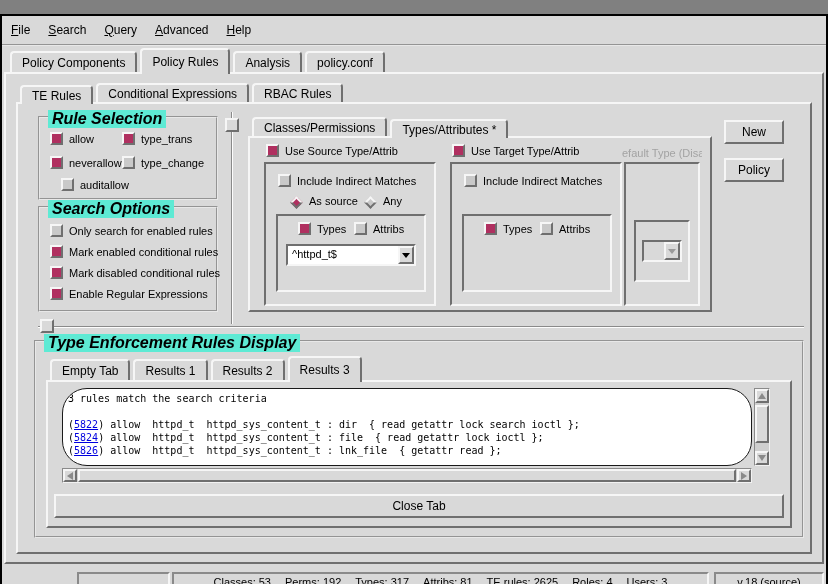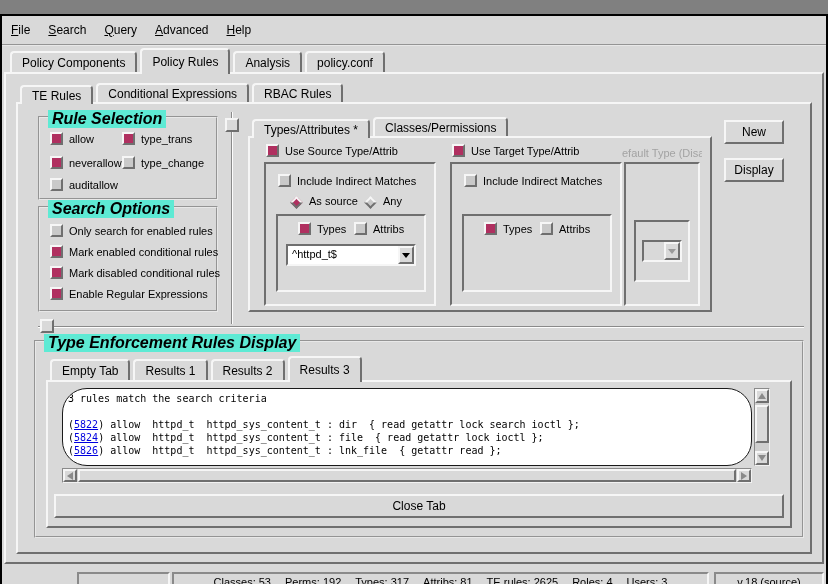--- a/index.html
+++ b/index.html
@@ -118,21 +118,21 @@
       <span>type_trans</span>
     </div>
     <div class="cb on" style="left:10px;top:38px;">
       <span class="ind"></span>
       <span>neverallow</span>
     </div>
     <div class="cb" style="left:82px;top:38px;">
       <span class="ind"></span>
       <span>type_change</span>
     </div>
-    <div class="cb" style="left:10px;top:60px;">
+    <div class="cb" style="left:21px;top:60px;">
       <span class="ind"></span>
       <span>auditallow</span>
     </div>
   </div>
 
   <div class="gbox" style="left:36px;top:190px;width:180px;height:106px;z-index:2;">
     <span class="gtitle">Search Options</span>
     <div class="cb" style="left:10px;top:16px;">
       <span class="ind"></span>
       <span>Only search for enabled rules</span>
@@ -148,22 +148,22 @@
     <div class="cb on" style="left:10px;top:79px;">
       <span class="ind"></span>
       <span>Enable Regular Expressions</span>
     </div>
   </div>
 
   <div class="vsash" style="left:229px;top:96px;height:212px;"></div>
   <div class="handle" style="left:223px;top:102px;"></div>
 
   <div class="tabstrip h24" style="left:250px;top:98px;height:24px;z-index:3;">
+    <div class="tab">Classes/Permissions</div>
     <div class="tab sel">Types/Attributes *</div>
-    <div class="tab">Classes/Permissions</div>
   </div>
   <div class="abs raised" style="left:246px;top:120px;width:464px;height:176px;"></div>
 
   <div class="cb on" style="left:264px;top:128px;z-index:2;">
     <span class="ind"></span>
     <span>Use Source Type/Attrib</span>
   </div>
   <div class="abs sunken" style="left:262px;top:146px;width:172px;height:144px;">
     <div class="cb" style="left:12px;top:10px;">
       <span class="ind"></span>
@@ -222,21 +222,21 @@
       <div class="combo disabled" style="left:6px;top:18px;width:40px;">
         <span class="val"></span>
         <span class="arrowbtn">
             <span class="tri-down"></span>
           </span>
       </div>
     </div>
   </div>
 
   <div class="btn" style="left:722px;top:104px;width:60px;height:24px;">New</div>
-  <div class="btn" style="left:722px;top:142px;width:60px;height:24px;">Display</div>
+  <div class="btn" style="left:722px;top:142px;width:60px;height:24px;">Policy</div>
 
   <div class="hsash" style="left:36px;top:310px;width:766px;"></div>
   <div class="handle" style="left:38px;top:303px;"></div>
 
   <div class="gbox" style="left:32px;top:324px;width:770px;height:198px;">
     <span class="gtitle">Type Enforcement Rules Display</span>
 
     <div class="tabstrip" style="left:14px;top:14px;height:26px;z-index:3;">
       <div class="tab">Empty Tab</div>
       <div class="tab">Results 1</div>

